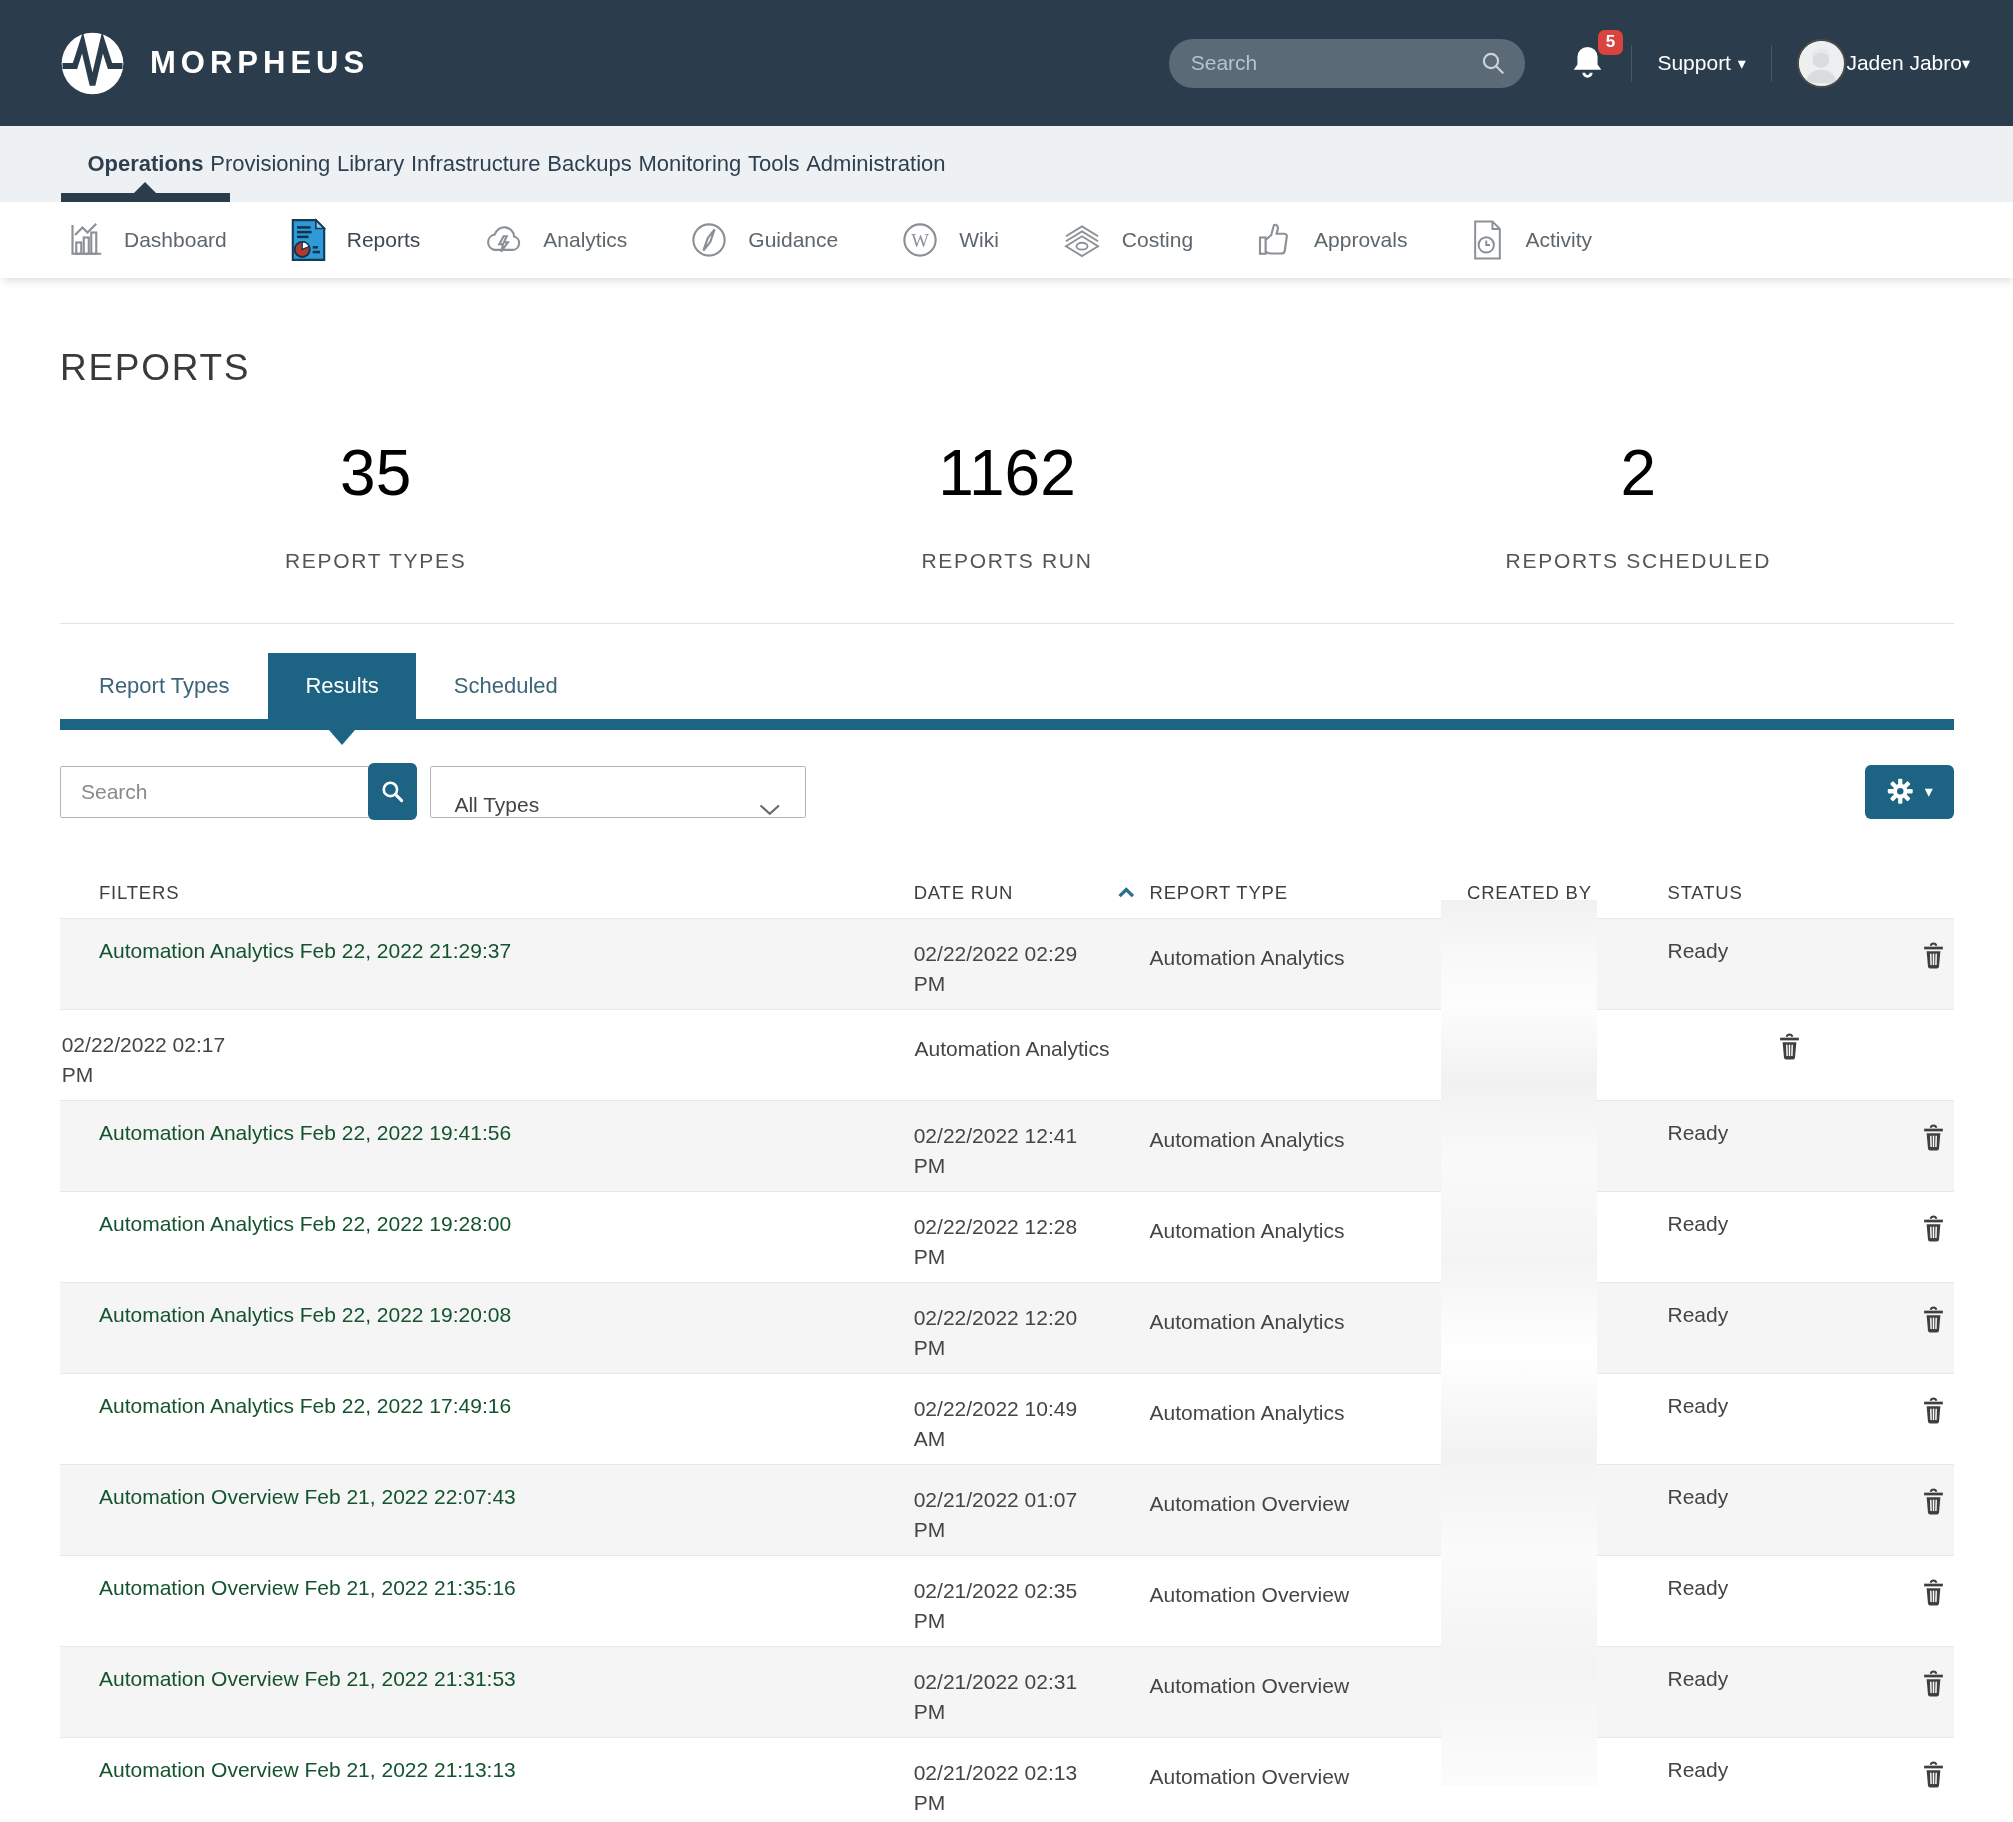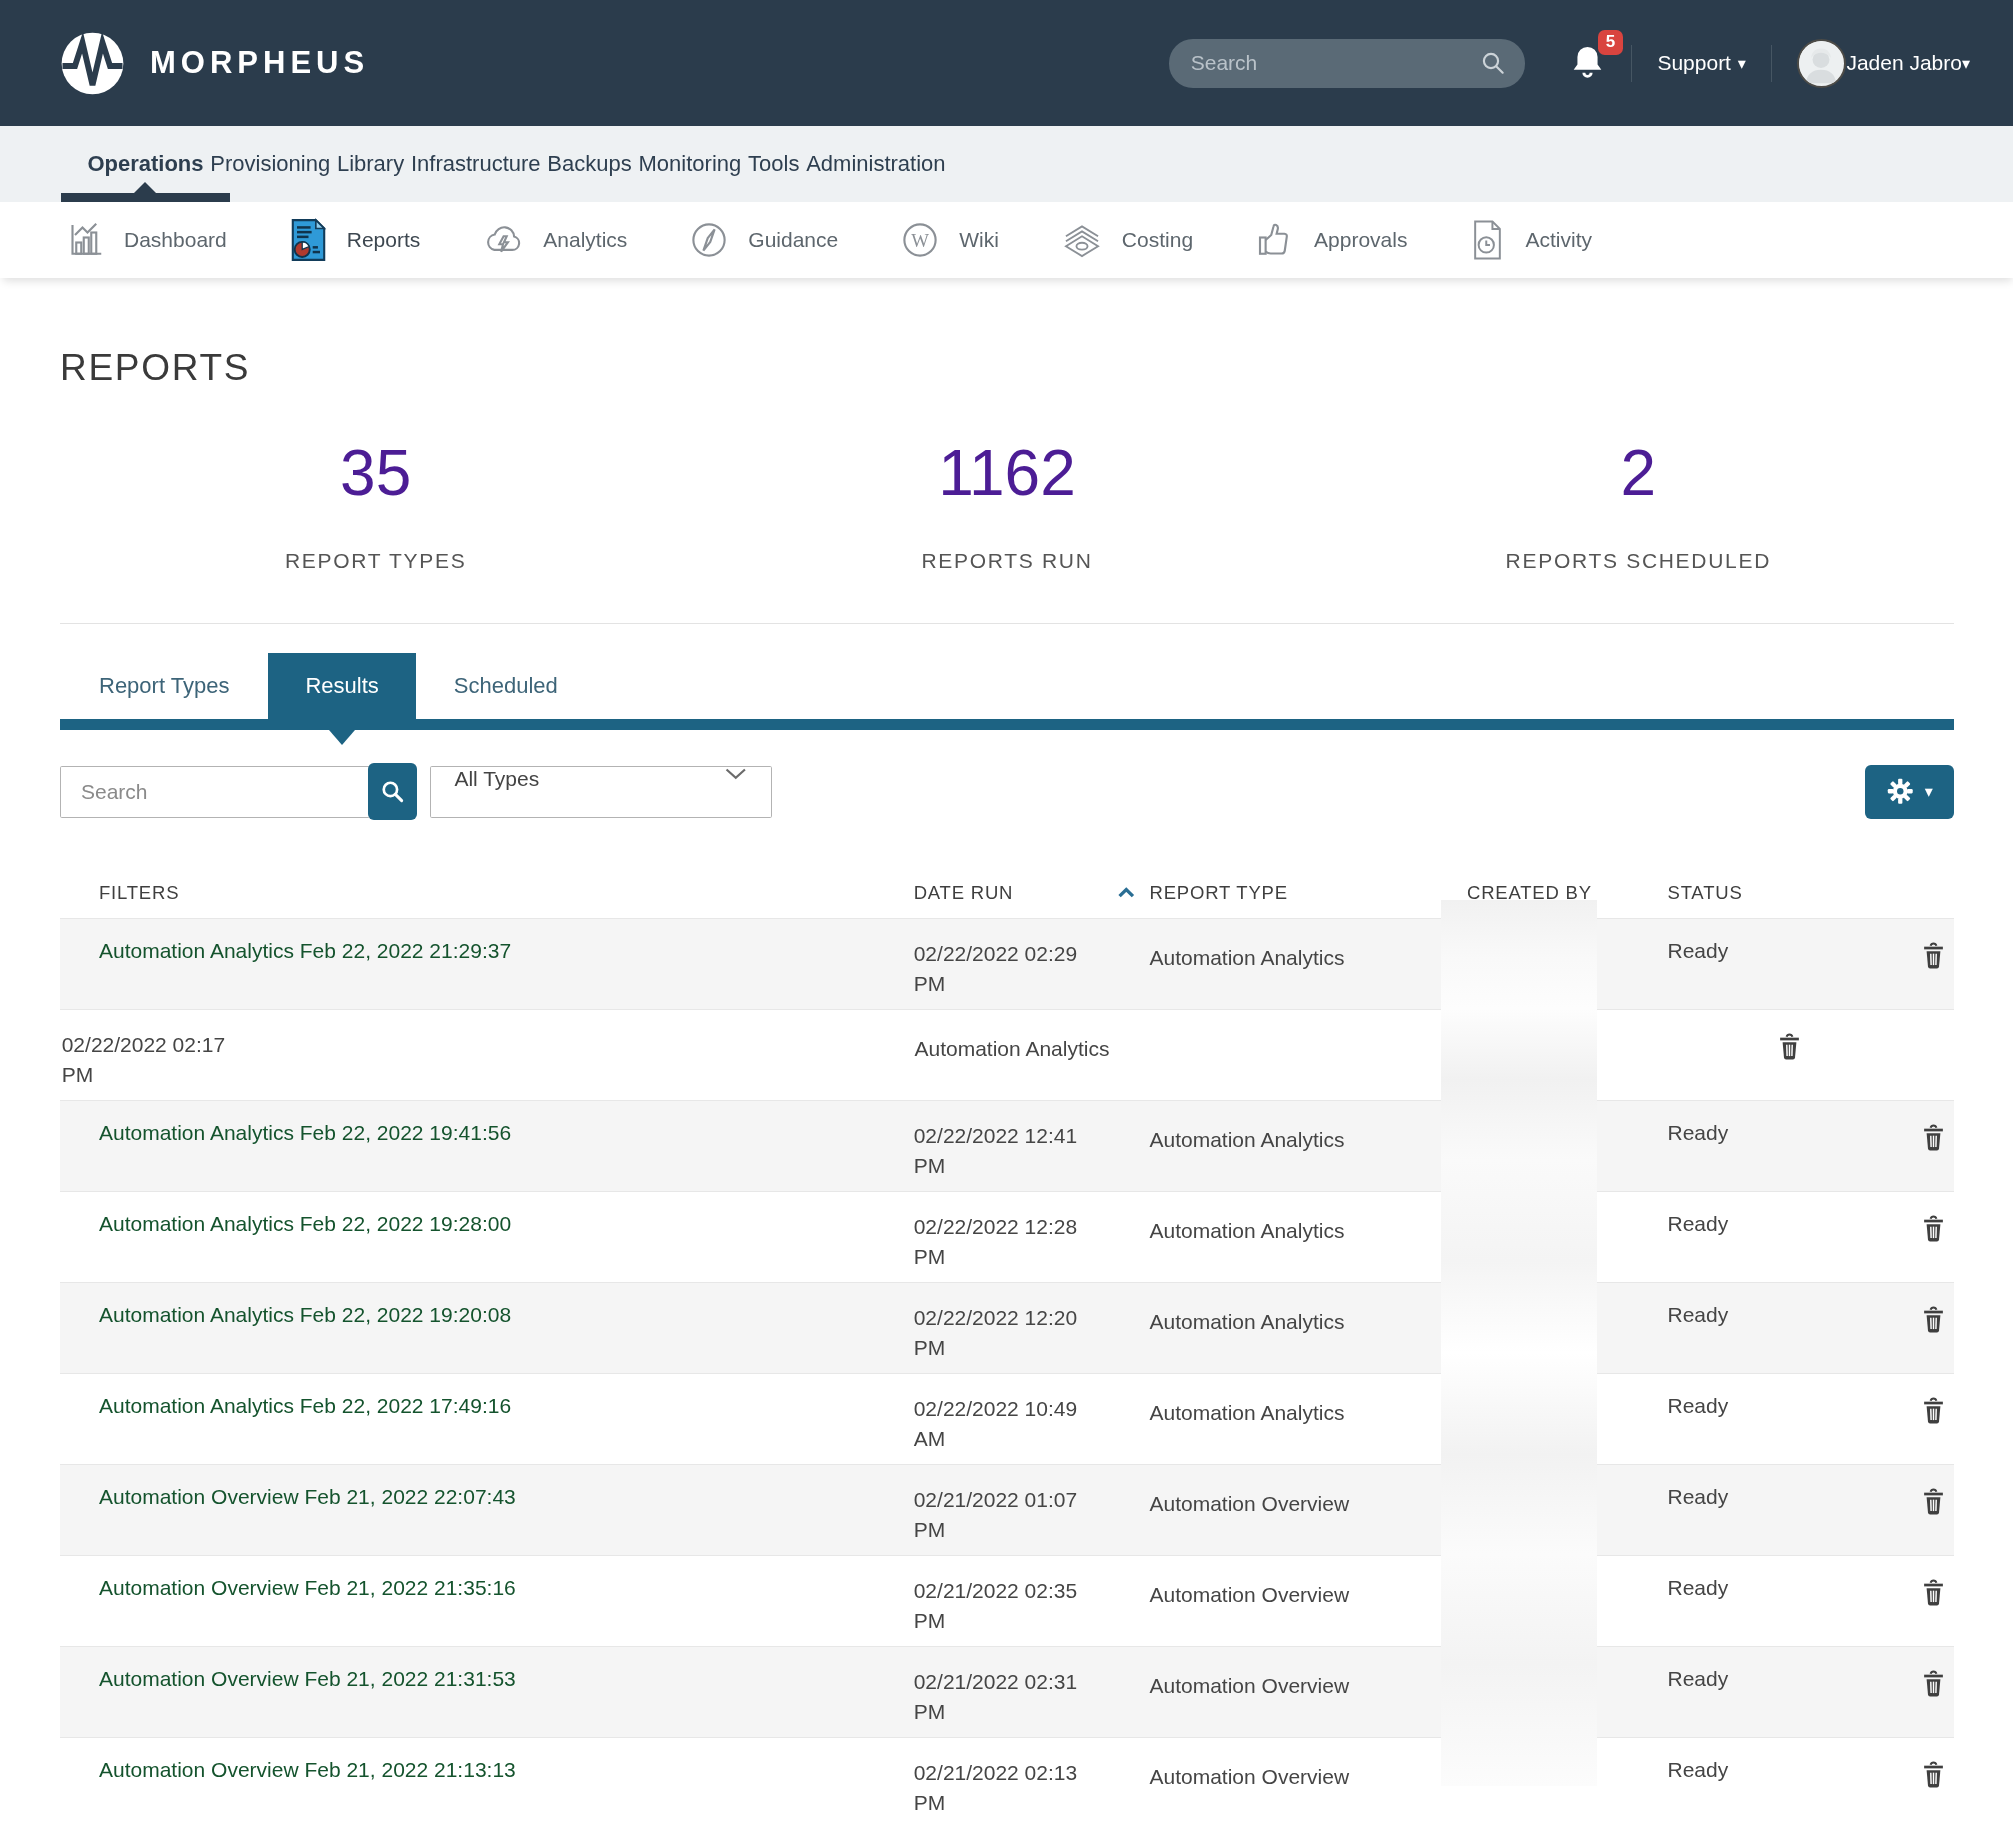--- a/index.html
+++ b/index.html
@@ -34,41 +34,41 @@
   
   .sub-nav { height:76px; background:#fff; display:flex; align-items:center; padding-left:65px; gap:62px; box-shadow:0 5.9px 8.4px -2.5px rgba(0,0,0,.13); position:relative; z-index:2; }
   .sub-item { display:flex; align-items:center; gap:19px; font-size:21px; color:#5d666d; cursor:pointer; }
   .sub-item.active { color:#3d4750; }
 
   
   .content { padding:0 60px; }
   .page-title { margin-top:69px; font-size:37px; font-weight:300; letter-spacing:1.7px; color:#3a3a3a; }
   .stats { display:flex; margin-top:52px; }
   .stat { flex:1; text-align:center; }
-  .stat-value { font-size:64px; font-weight:300; color:#4c1d95; line-height:1; }
+  .stat-value { font-size:64px; font-weight:300; color:#000000; line-height:1; }
   .stat-label { margin-top:44px; font-size:21px; letter-spacing:1.7px; color:#555; }
   .divider { border-top:1.7px solid #e3e3e3; margin-top:50px; }
 
   
   .tabs { margin-top:29px; position:relative; }
   .tab-row { display:flex; align-items:stretch; height:66px; }
   .tab { display:flex; align-items:center; font-size:22px; color:#3d6478; cursor:pointer; }
   .tab.t1 { margin-left:39px; }
   .tab.t3 { margin-left:38px; }
   .tab.active { background:#1d6383; color:#fff; padding:0 37px; margin-left:39px; position:relative; }
   .tab.active::after { content:""; position:absolute; left:50%; transform:translateX(-50%); top:calc(100% + 11px); border-left:13.4px solid transparent; border-right:13.4px solid transparent; border-top:15px solid #1d6383; }
   .tab-bar { height:11px; background:#1d6383; }
 
   
   .filter-row { margin-top:33px; display:flex; align-items:center; }
   .f-search { display:flex; align-items:center; }
   .f-search input { width:310px; height:52px; border:1.7px solid #b3b3b3; border-radius:1.7px; padding:0 20px; font-size:21px; font-family:inherit; color:#444; outline:none; }
   .f-search input::placeholder { color:#8a8a8a; }
   .search-btn { width:49px; height:57px; margin-left:-2.5px; background:#1d6383; border:none; border-radius:5.9px; display:flex; align-items:center; justify-content:center; cursor:pointer; position:relative; z-index:1; }
-  .type-select { margin-left:13.4px; width:342px; height:52px; border:1.7px solid #b3b3b3; border-radius:1.7px; display:flex; align-items:flex-start; padding:0 23.5px; font-size:21px; color:#444; cursor:pointer; }
+  .type-select { margin-left:13.4px; width:376px; height:52px; border:1.7px solid #b3b3b3; border-radius:1.7px; display:flex; align-items:flex-end; padding:0 23.5px; font-size:21px; color:#444; cursor:pointer; }
   .type-select .sel-caret { margin-left:auto; }
   .gear-btn { margin-left:auto; width:89px; height:54px; background:#1d6383; border:none; border-radius:5.9px; display:flex; align-items:center; justify-content:center; gap:10px; cursor:pointer; color:#fff; }
 
   
   .table { margin-top:48px; position:relative; }
   .t-head, .t-row { display:grid; grid-template-columns:852px 235px 295px 223px 223px 1fr; }
   .t-head { height:50px; align-items:center; font-size:18.5px; color:#3f3f3f; letter-spacing:0.8px; }
   .h-cell { display:flex; align-items:center; }
   .h-filters { padding-left:39px; }
   .h-date { padding-left:1.7px; }

